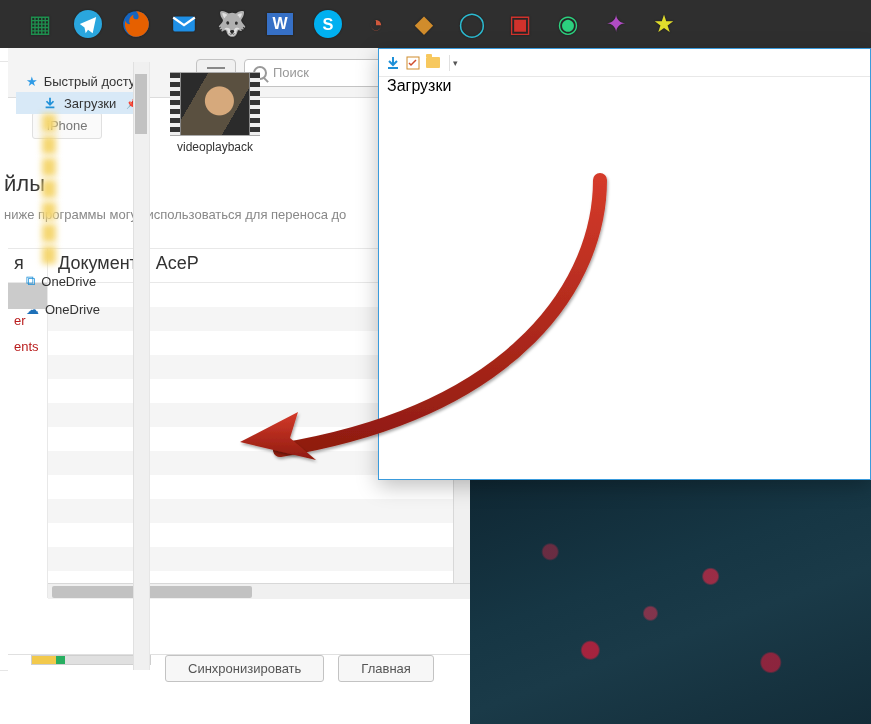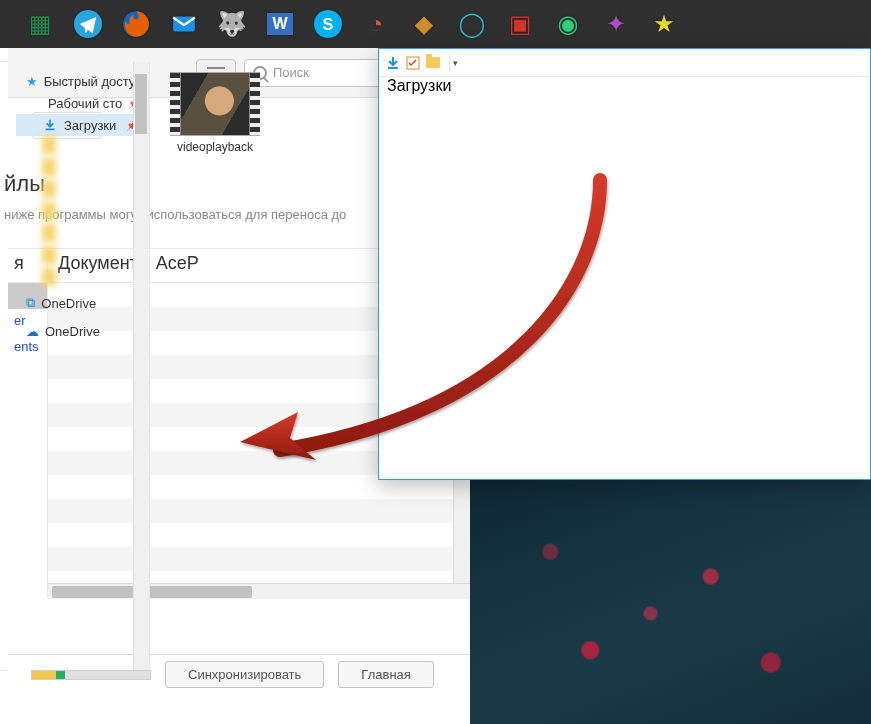--- a/index.html
+++ b/index.html
@@ -36,30 +36,30 @@
   .device-bar { padding: 14px 0 0 24px;}
   .device-pill{ display:inline-block; padding:5px 14px; border:1px solid #e0e0e0; border-radius:3px; color:#777; font-size:13px; background:#fafafa;}
 
   .itunes-body{ padding-top: 32px; }
   .h-files{ font-size:22px; font-weight:300; color:#333; padding-left:0; margin-left:-4px;}
   .sub  { font-size:13px; color:#888; padding:10px 0 0 0; margin-left:-4px;}
   .cols { display:flex; margin-top:26px; height:350px; border-top:1px solid #e8e8e8;}
   .col-left{ width:40px; border-right:1px solid #e8e8e8;}
   .col-left .hdr{ height:34px; font-size:18px; color:#333; padding:4px 6px; border-bottom:1px solid #e8e8e8; overflow:hidden; white-space:nowrap;}
   .col-left .act{ height:26px; background:#cbcbcb;}
-  .col-left .row{ height:26px; font-size:13px; color:#1d4ed8; padding:4px 6px; overflow:hidden; white-space:nowrap;}
+  .col-left .row{ height:26px; font-size:13px; color:#b91c1c; padding:4px 6px; overflow:hidden; white-space:nowrap;}
   .col-right{ flex:1;}
   .col-right .hdr{ height:34px; font-size:18px; color:#333; padding:4px 10px; border-bottom:1px solid #e8e8e8;}
   .striped{ height:300px; overflow:auto; background: repeating-linear-gradient(#fff 0 24px, #f5f5f5 24px 48px); position:relative; border-right:1px solid #e0e0e0;}
   .striped::after{ content:""; position:absolute; top:0; right:0; width:16px; height:100%; background:#f0f0f0; border-left:1px solid #d8d8d8;}
   .scroll-thumb{ position:absolute; right:2px; top:6px; width:12px; height:34px; background:#c2c2c2; border-radius:2px;}
   .h-scroll{ height:16px; background:#f0f0f0; border-top:1px solid #d8d8d8; position:relative;}
   .h-scroll .thumb{ position:absolute; left:4px; top:2px; height:12px; width:200px; background:#c2c2c2; border-radius:2px;}
 
-  .itunes-footer{ position:absolute; bottom:42px; left:0; right:0; height:40px; border-top:1px solid #e0e0e0; display:flex; align-items:center; padding:0 23px; gap:14px;}
+  .itunes-footer{ position:absolute; bottom:42px; left:0; right:0; height:40px; border-top:1px solid #e0e0e0; display:flex; align-items:flex-start; padding:0 23px; gap:14px;}
   .cap-bar{ width:120px; height:10px; background:linear-gradient(90deg,#f2c94c 0 20%, #27ae60 20% 28%, #e0e0e0 28% 100%); border:1px solid #cfcfcf;}
   .ibtn{ padding:5px 22px; font-size:13px; color:#555; border:1px solid #c3c3c3; background:#f7f7f7; border-radius:3px;}
 
   
   .wallpaper{ position:absolute; top:478px; left:470px; width:401px; height:246px;
      background:
        radial-gradient(circle at 30% 70%, rgba(200,30,60,.8) 0 8px, transparent 10px),
        radial-gradient(circle at 60% 40%, rgba(210,40,70,.7) 0 7px, transparent 9px),
        radial-gradient(circle at 75% 75%, rgba(190,30,60,.7) 0 9px, transparent 11px),
        radial-gradient(circle at 45% 55%, rgba(200,50,80,.6) 0 6px, transparent 8px),
@@ -284,25 +284,20 @@
     </div>
   </div>
 
   <div class="ex-body">
     <div class="ex-side">
       <div class="grp">
         <div class="item" style="padding-left:10px;">
           <span class="star">★</span>
           <span>Быстрый доступ</span>
         </div>
-        <div class="item">
-          <span style="width:14px;height:10px;background:#2f9be6;display:inline-block;"></span>
-          <span>Рабочий сто</span>
-          <span class="pin">📌</span>
-        </div>
         <div class="item sel">
           <span class="mini-icon down-arrow-blue">
             <svg width="14" height="14" viewBox="0 0 16 16">
               <path d="M8 2v7M4 6l4 4 4-4" stroke="#1e90d8" stroke-width="2" fill="none"></path>
               <rect x="3" y="12" width="10" height="2" fill="#1e90d8"></rect>
             </svg>
           </span>
           <span>Загрузки</span>
           <span class="pin">📌</span>
         </div>

